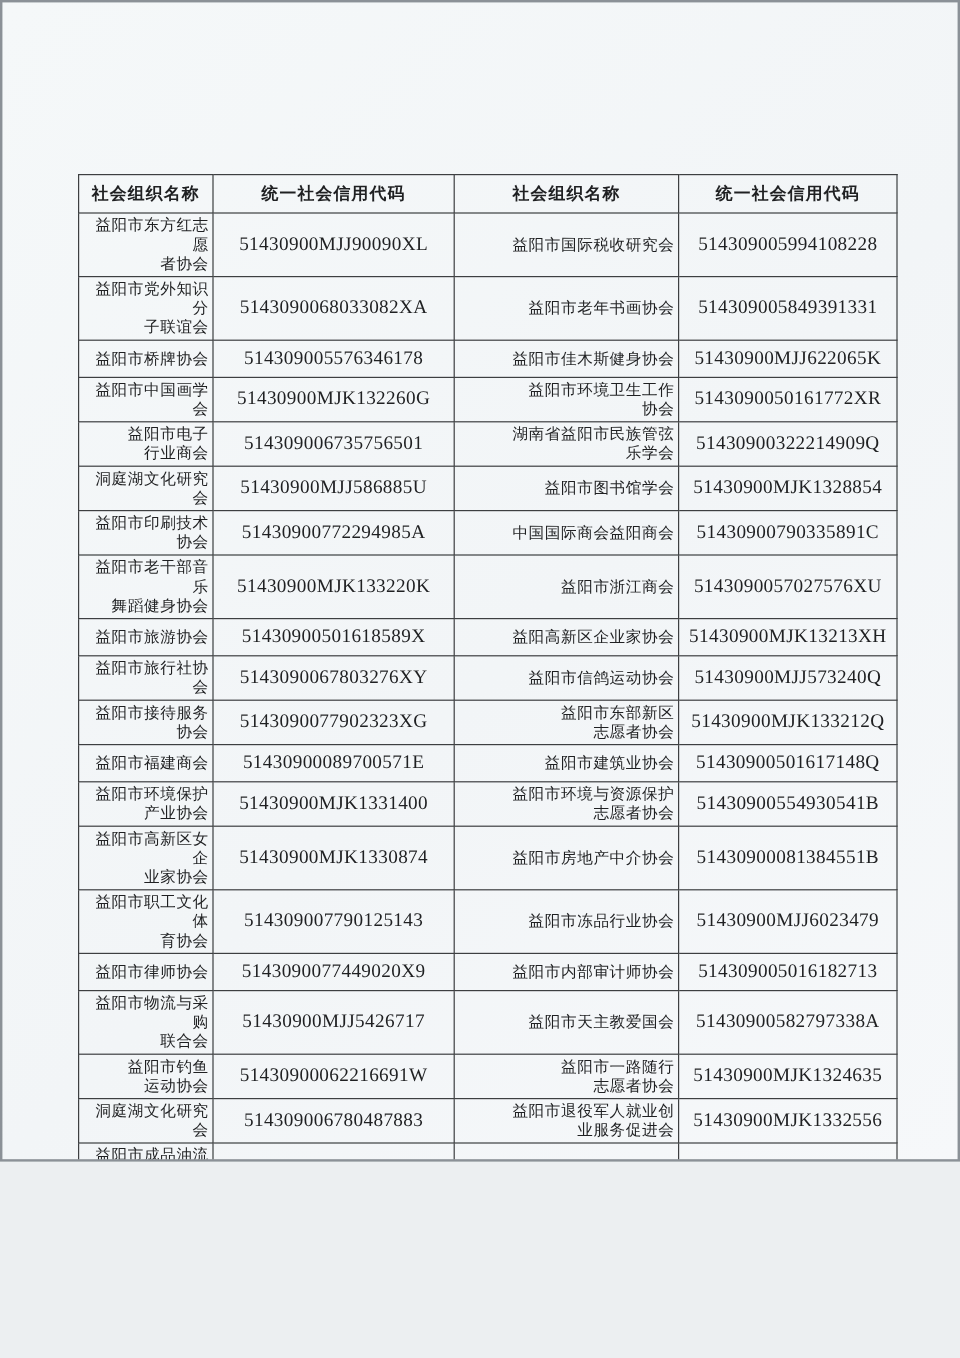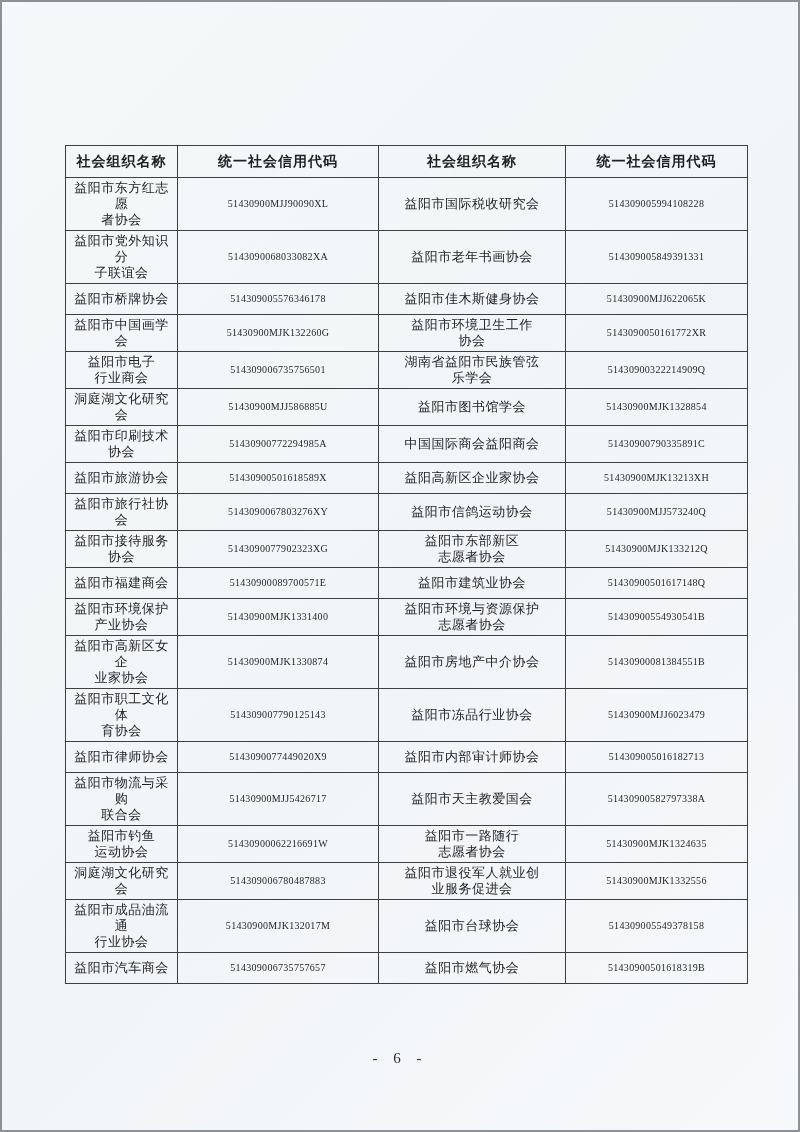--- a/index.html
+++ b/index.html
@@ -6,21 +6,21 @@
     margin: 0;
     padding: 0;
     width: 800px;
     height: 1132px;
     font-family: "Liberation Serif", "DejaVu Serif", serif;
     background: #eceff1;
   }
   .page {
     position: relative;
     width: 800px;
-    height: 1132px;
+    height: 968px;
     box-sizing: border-box;
     background: linear-gradient(135deg, #f5f8f9 0%, #f2f5f7 55%, #f6f8fa 100%);
     border: 2px solid #8b9197;
     overflow: hidden;
     text-decoration: underline;
   }
   table.doc-table {
     position: absolute;
     left: 63px;
     top: 143px;
@@ -43,23 +43,24 @@
     letter-spacing: 1px;
   }
   .doc-table td {
     height: 26px;
     font-size: 13px;
     line-height: 16px;
   }
   .doc-table td.name-cell {
     white-space: pre-line;
     letter-spacing: 0.5px;
+    text-align: right;
   }
   .doc-table td.code-cell {
-    font-size: 10px;
+    font-size: 16px;
     white-space: nowrap;
     letter-spacing: 0.3px;
   }
   .page-number {
     position: absolute;
     top: 1048px;
     left: 0;
     width: 100%;
     text-align: center;
     font-size: 15px;
@@ -129,20 +130,27 @@
           <td class="code-cell">51430900MJK1328854</td>
         </tr>
         <tr>
           <td class="name-cell">益阳市印刷技术
 协会</td>
           <td class="code-cell">51430900772294985A</td>
           <td class="name-cell">中国国际商会益阳商会</td>
           <td class="code-cell">51430900790335891C</td>
         </tr>
         <tr>
+          <td class="name-cell">益阳市老干部音乐
+舞蹈健身协会</td>
+          <td class="code-cell">51430900MJK133220K</td>
+          <td class="name-cell">益阳市浙江商会</td>
+          <td class="code-cell">5143090057027576XU</td>
+        </tr>
+        <tr>
           <td class="name-cell">益阳市旅游协会</td>
           <td class="code-cell">51430900501618589X</td>
           <td class="name-cell">益阳高新区企业家协会</td>
           <td class="code-cell">51430900MJK13213XH</td>
         </tr>
         <tr>
           <td class="name-cell">益阳市旅行社协会</td>
           <td class="code-cell">5143090067803276XY</td>
           <td class="name-cell">益阳市信鸽运动协会</td>
           <td class="code-cell">51430900MJJ573240Q</td>

